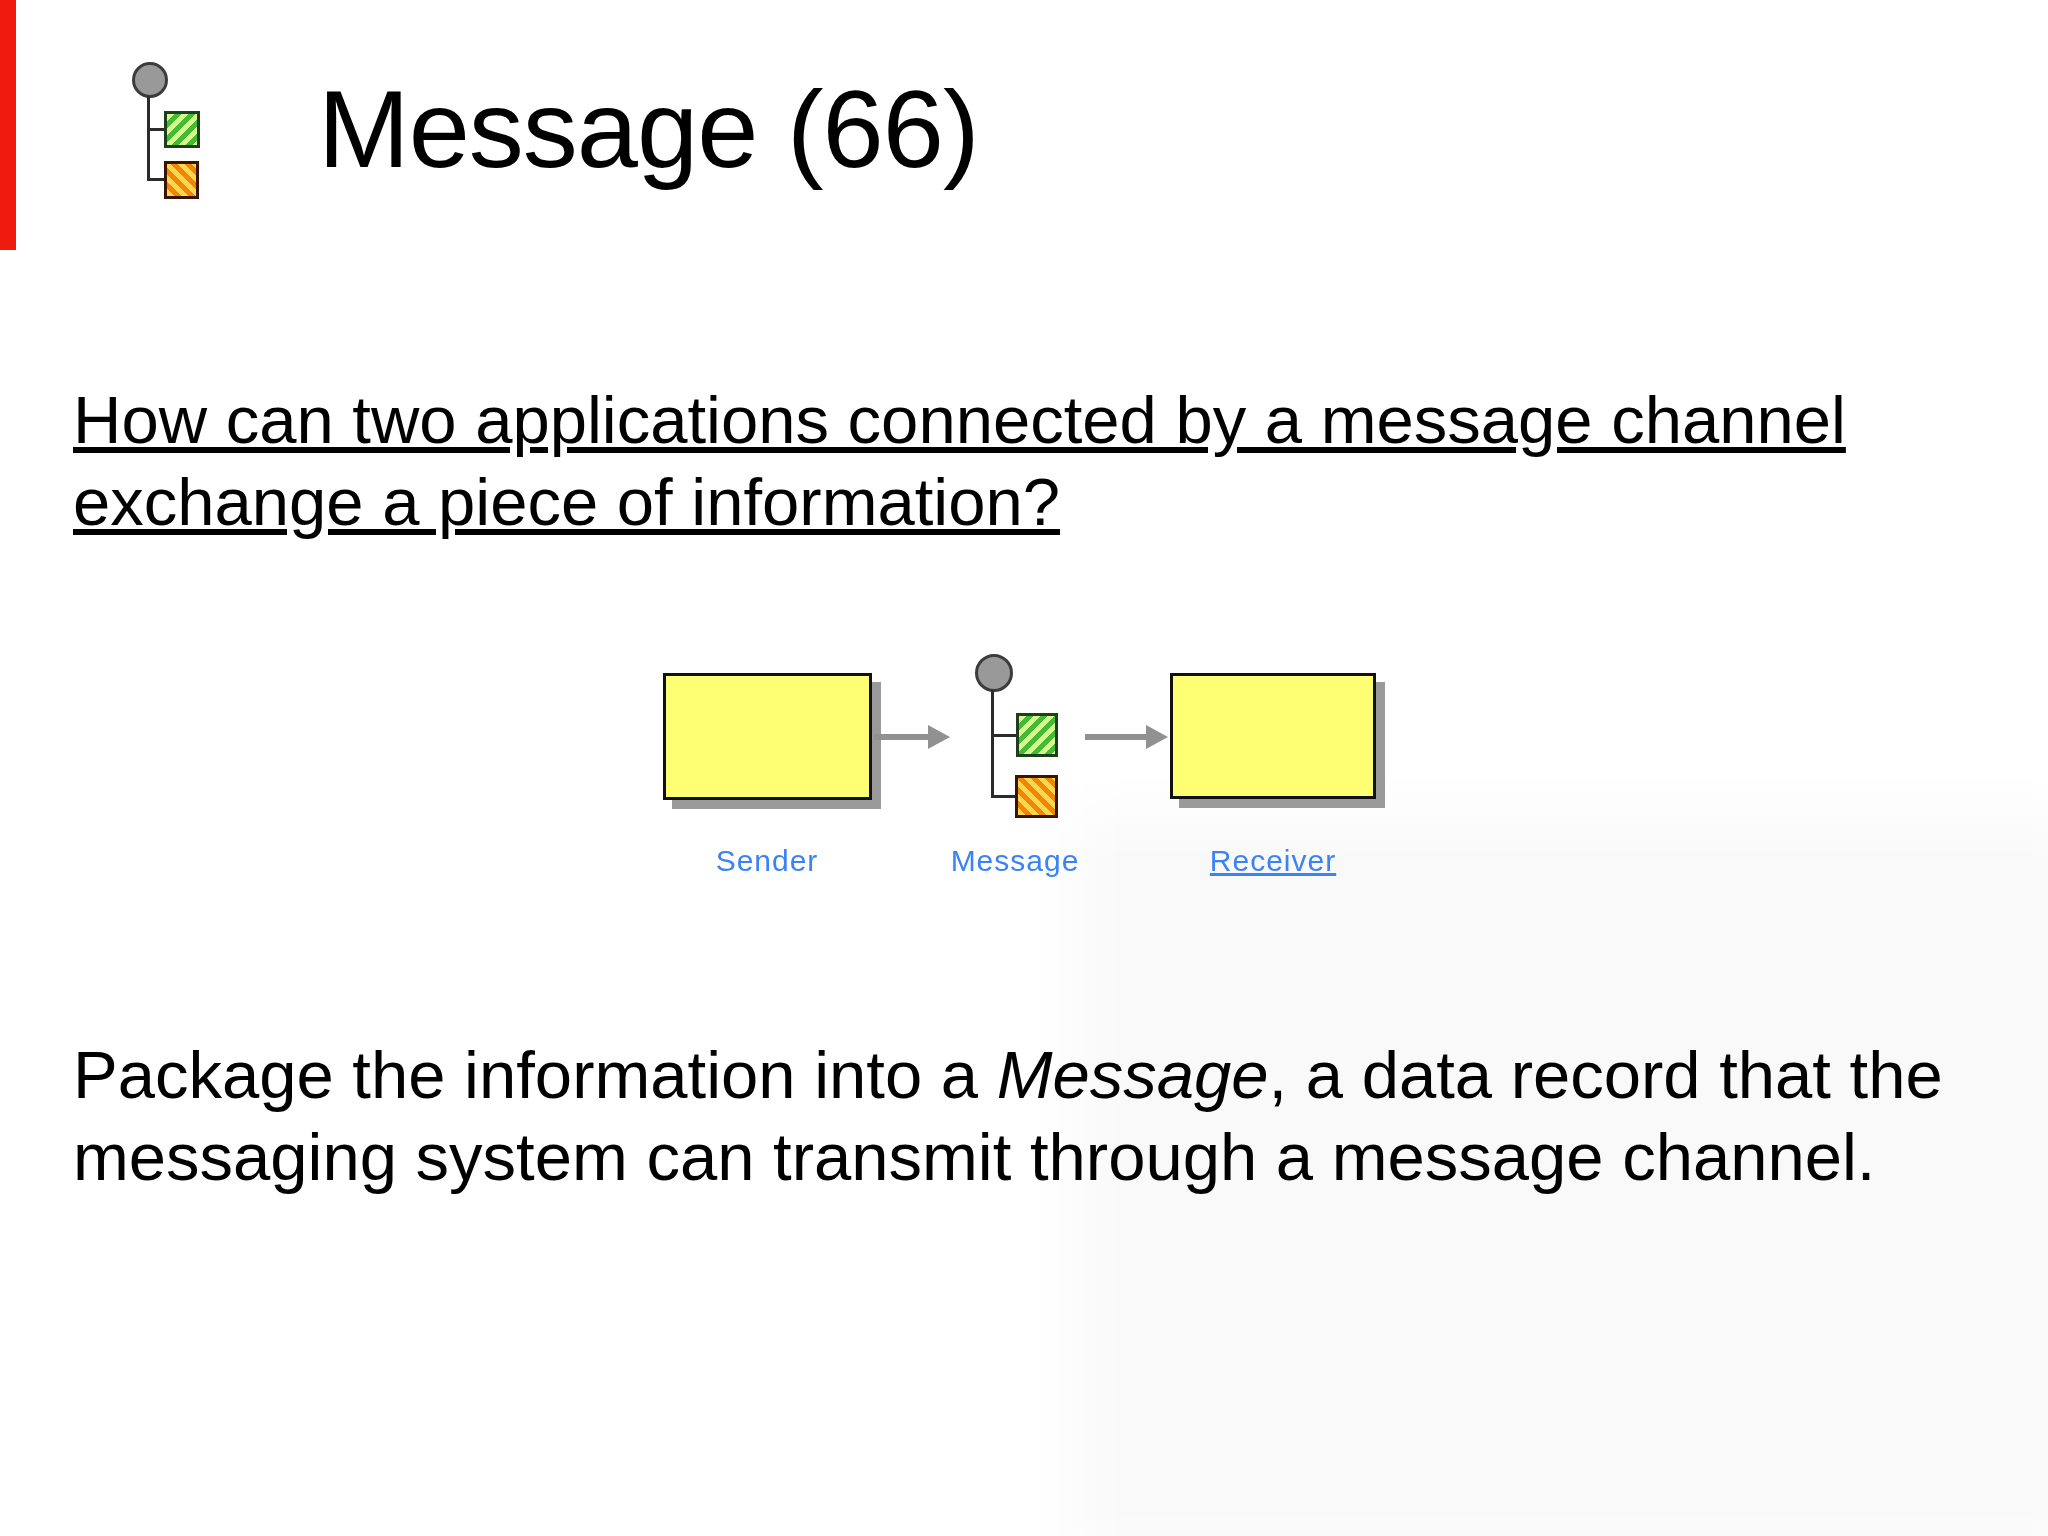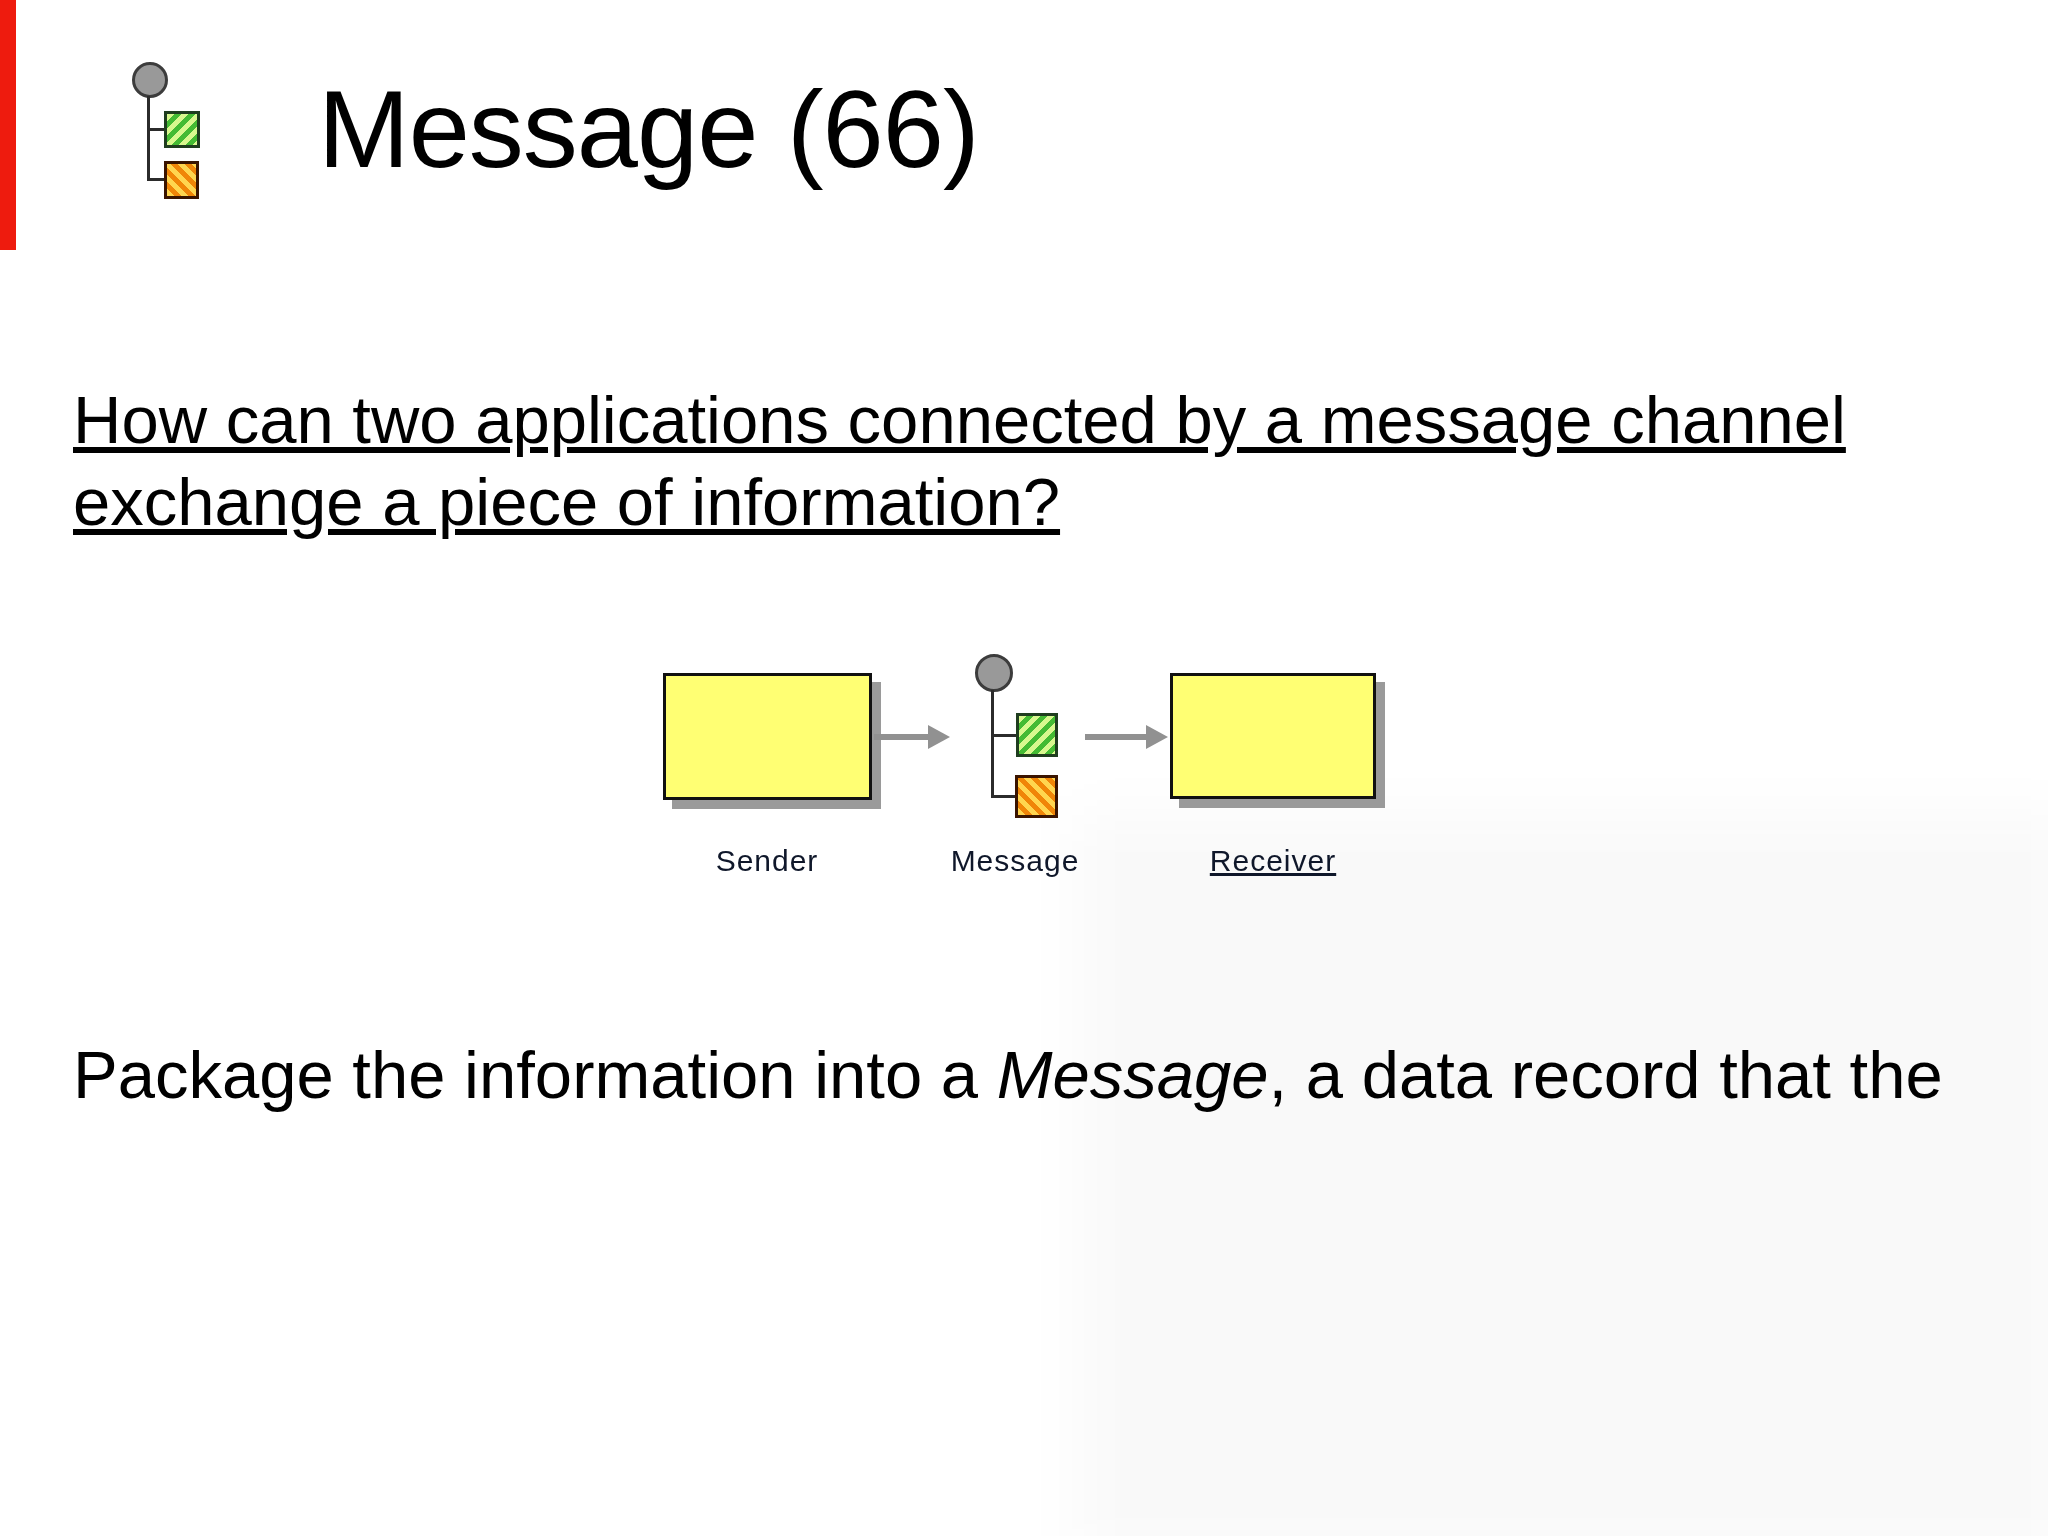--- a/index.html
+++ b/index.html
@@ -44,21 +44,21 @@
     box-sizing:border-box;box-shadow:9px 9px 0 #9a9a9a;
   }
   .arrow-shaft{height:6px;background:#919191;}
   .arrow-head{
     width:0;height:0;
     border-left:22px solid #919191;
     border-top:12px solid transparent;
     border-bottom:12px solid transparent;
   }
   .diagram-label{
-    font-size:30px;line-height:30px;letter-spacing:1px;color:#0f172a;
+    font-size:30px;line-height:30px;letter-spacing:1px;color:#3b82f6;
     transform:translateX(-50%);white-space:nowrap;
   }
 </style>
 </head>
 <body>
 
 <div class="abs red-bar"></div>
 
 <div class="abs tint"></div>
 
@@ -99,13 +99,14 @@
 
   <div class="abs diagram-label" style="left:767px;top:846px;">Sender</div>
   <div class="abs diagram-label" style="left:1015px;top:846px;">Message</div>
   <div class="abs diagram-label" style="left:1273px;top:846px;text-decoration:underline;">Receiver</div>
 </div>
 
 <div class="abs para" style="left:73px;top:1034px;">
   <div>
     <span>Package the information into a </span><span class="it">Message</span><span>, a data record that the</span>
   </div>
+  <div>messaging system can transmit through a message channel.</div>
 </div>
 
 </body></html>

